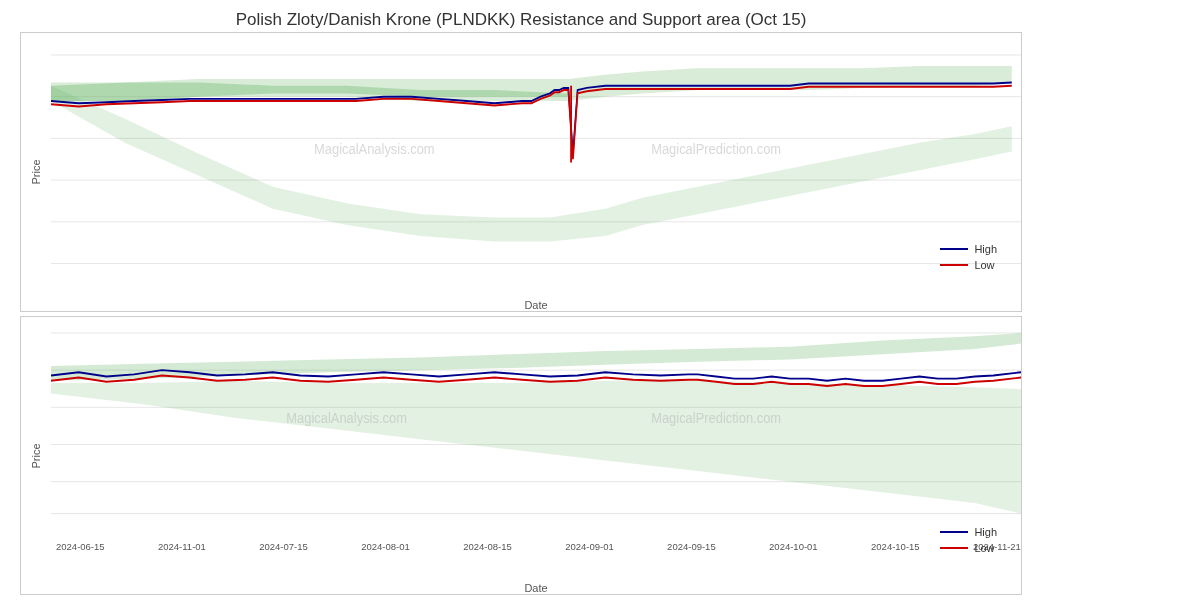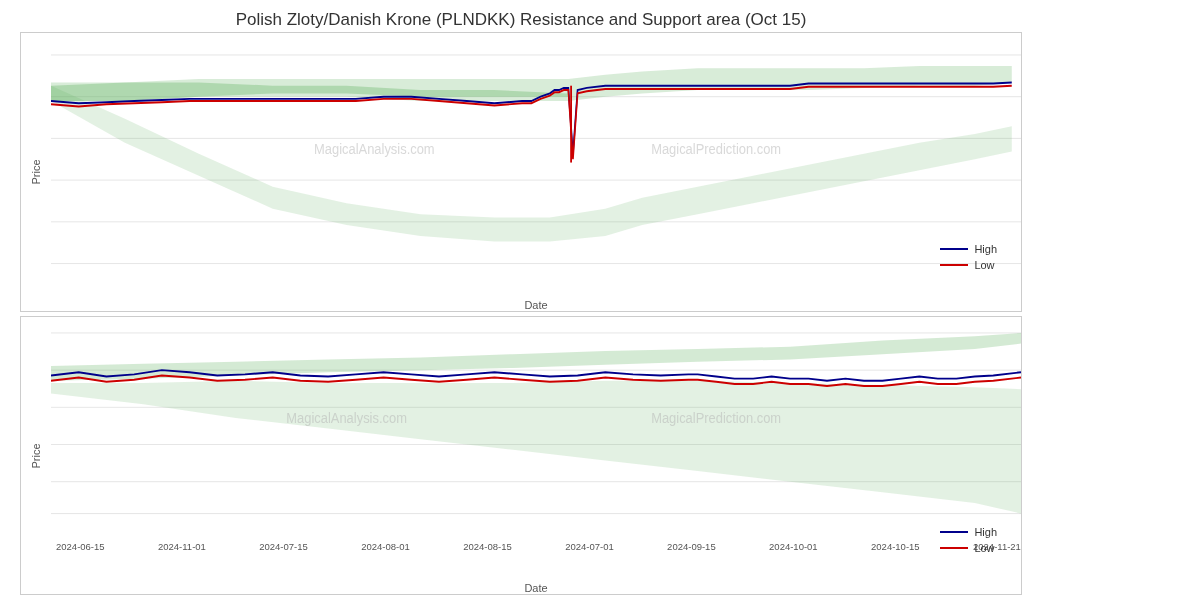--- a/index.html
+++ b/index.html
@@ -245,21 +245,21 @@
             880,65 900,65 920,63 940,61 960,63 980,63 1000,61 1020,60 1050,57
           " fill="none" stroke="#CC0000" stroke-width="1.8"></polyline>
         </svg>
 
         <div class="x-axis-area" style="padding: 0 0 0 5px;">
           <span class="x-label">2024-06-15</span>
           <span class="x-label">2024-11-01</span>
           <span class="x-label">2024-07-15</span>
           <span class="x-label">2024-08-01</span>
           <span class="x-label">2024-08-15</span>
-          <span class="x-label">2024-07-01</span>
+          <span class="x-label">2024-09-01</span>
           <span class="x-label">2024-09-15</span>
           <span class="x-label">2024-10-01</span>
           <span class="x-label">2024-10-15</span>
           <span class="x-label">2024-11-21</span>
         </div>
         <div class="x-axis-title">Date</div>
 
         <div class="legend" style="bottom: 40px;">
           <div class="legend-item">
             <div class="legend-line" style="background:#00008B;"></div>

